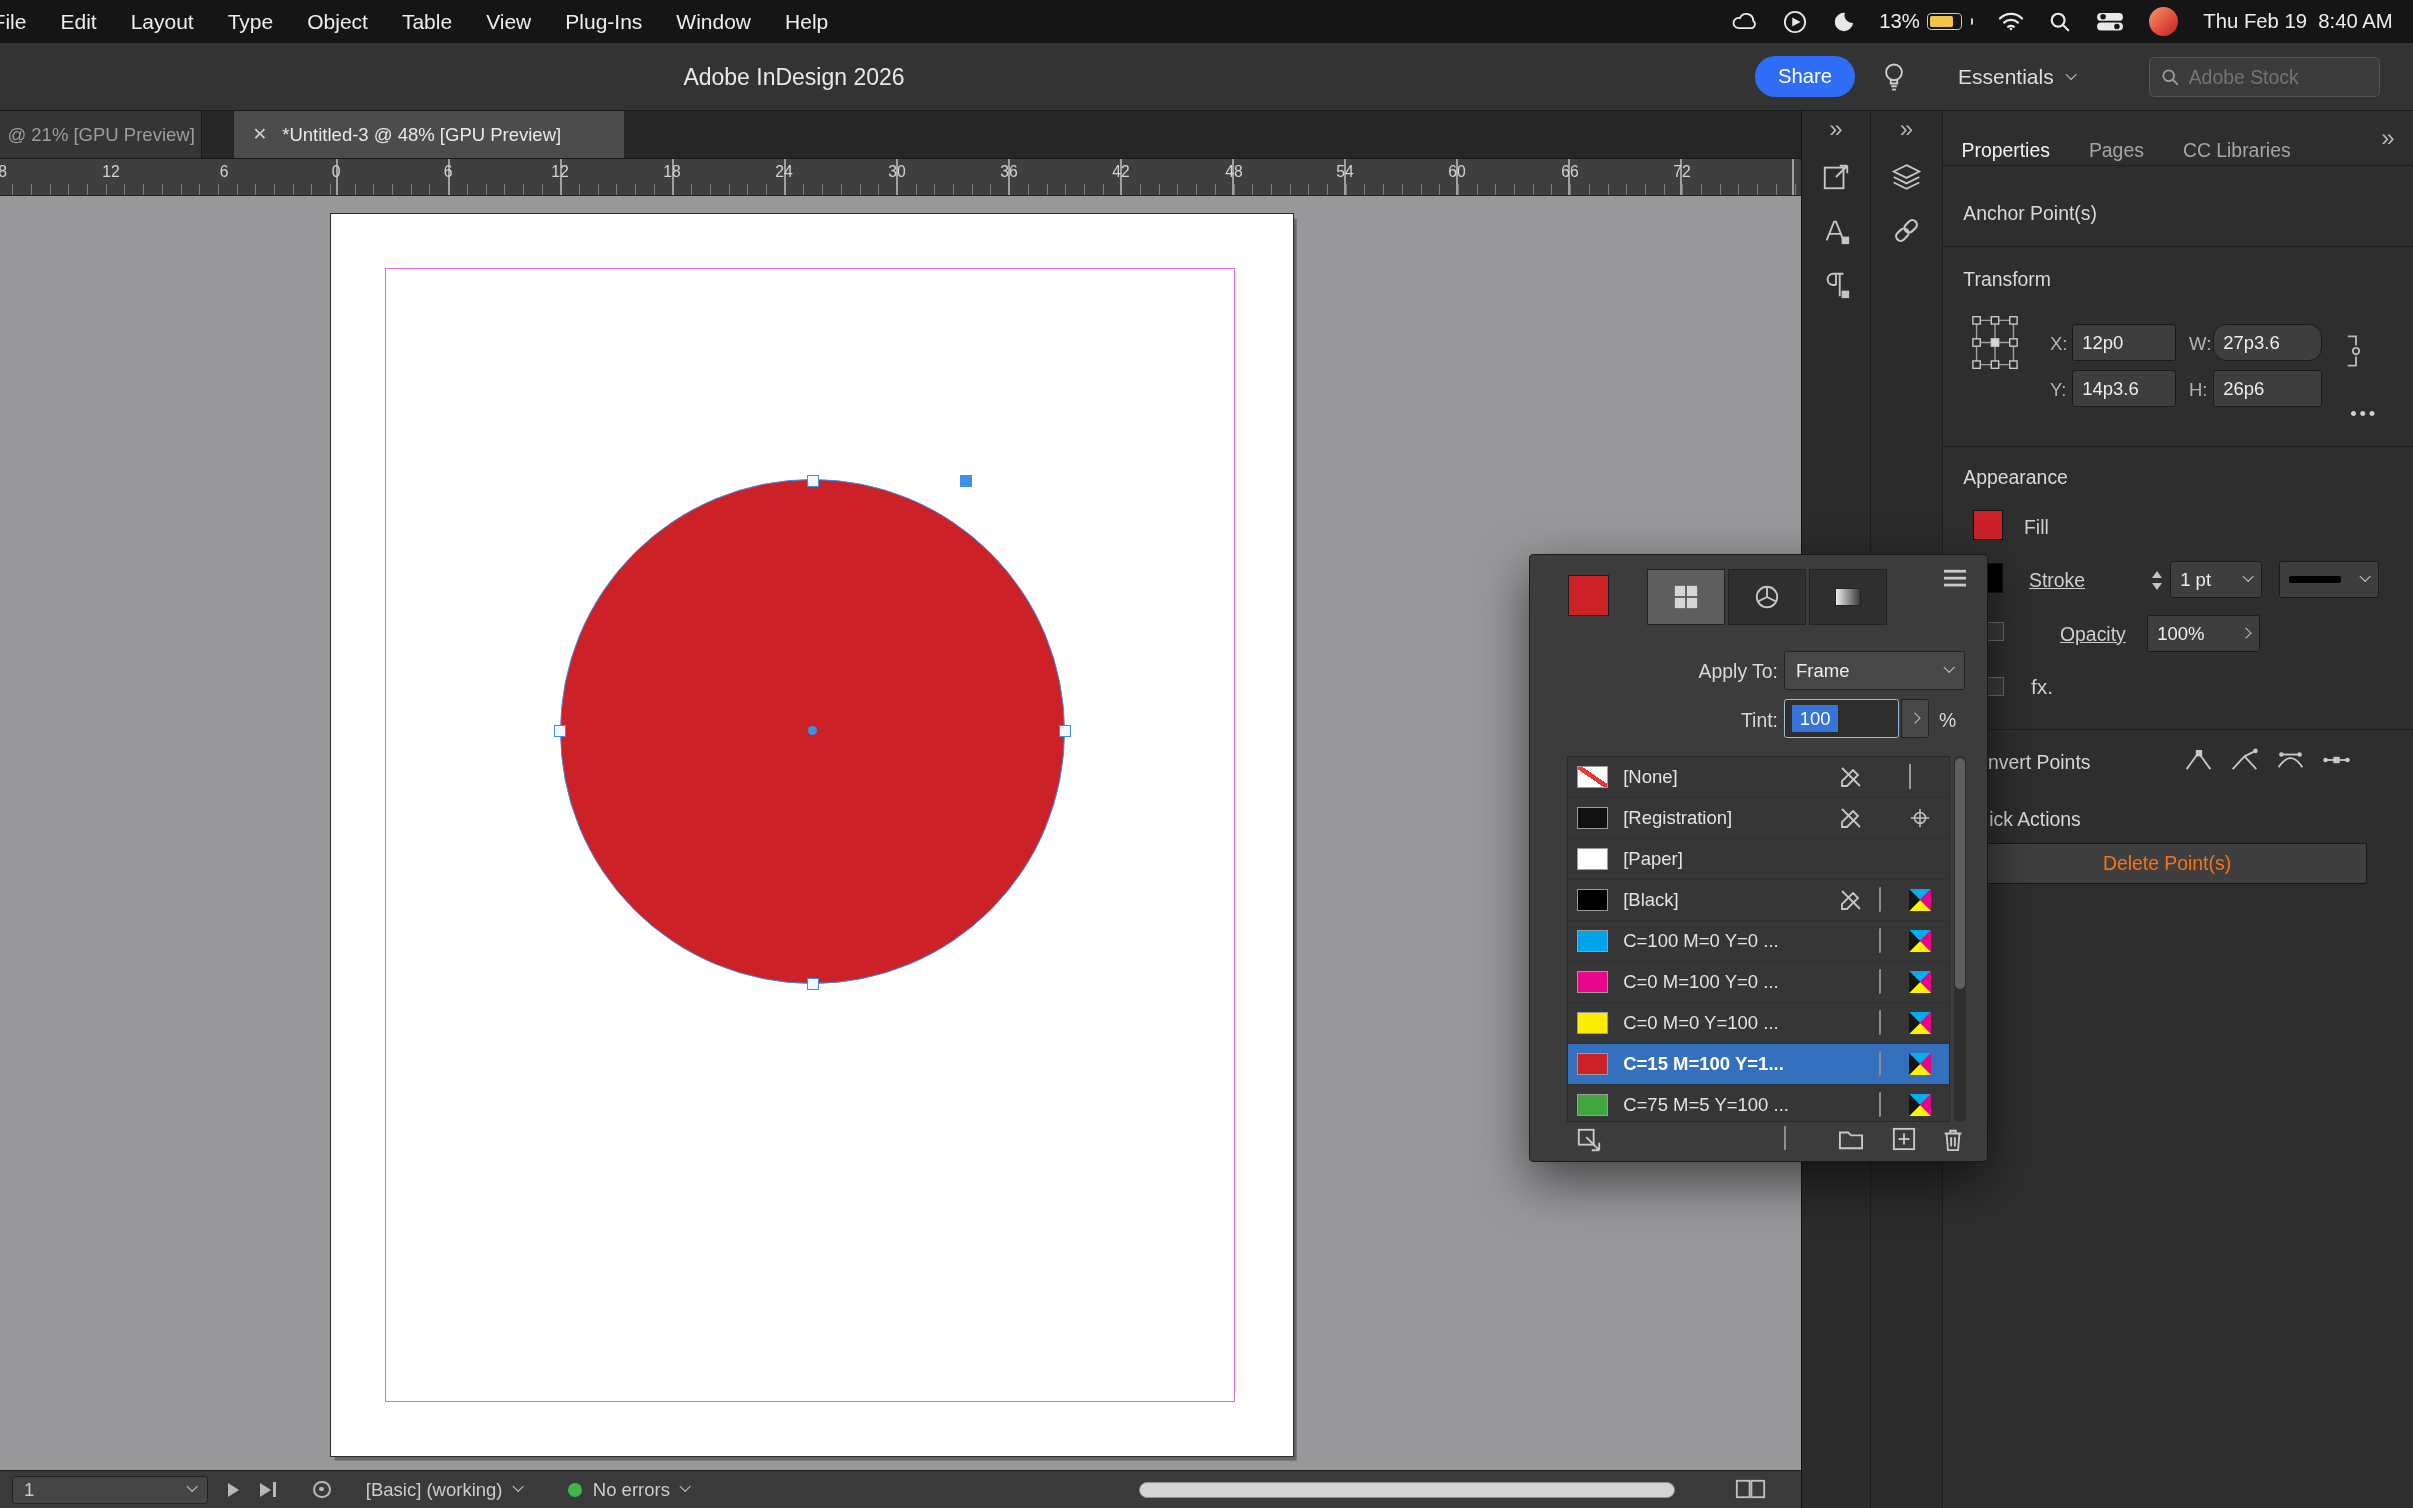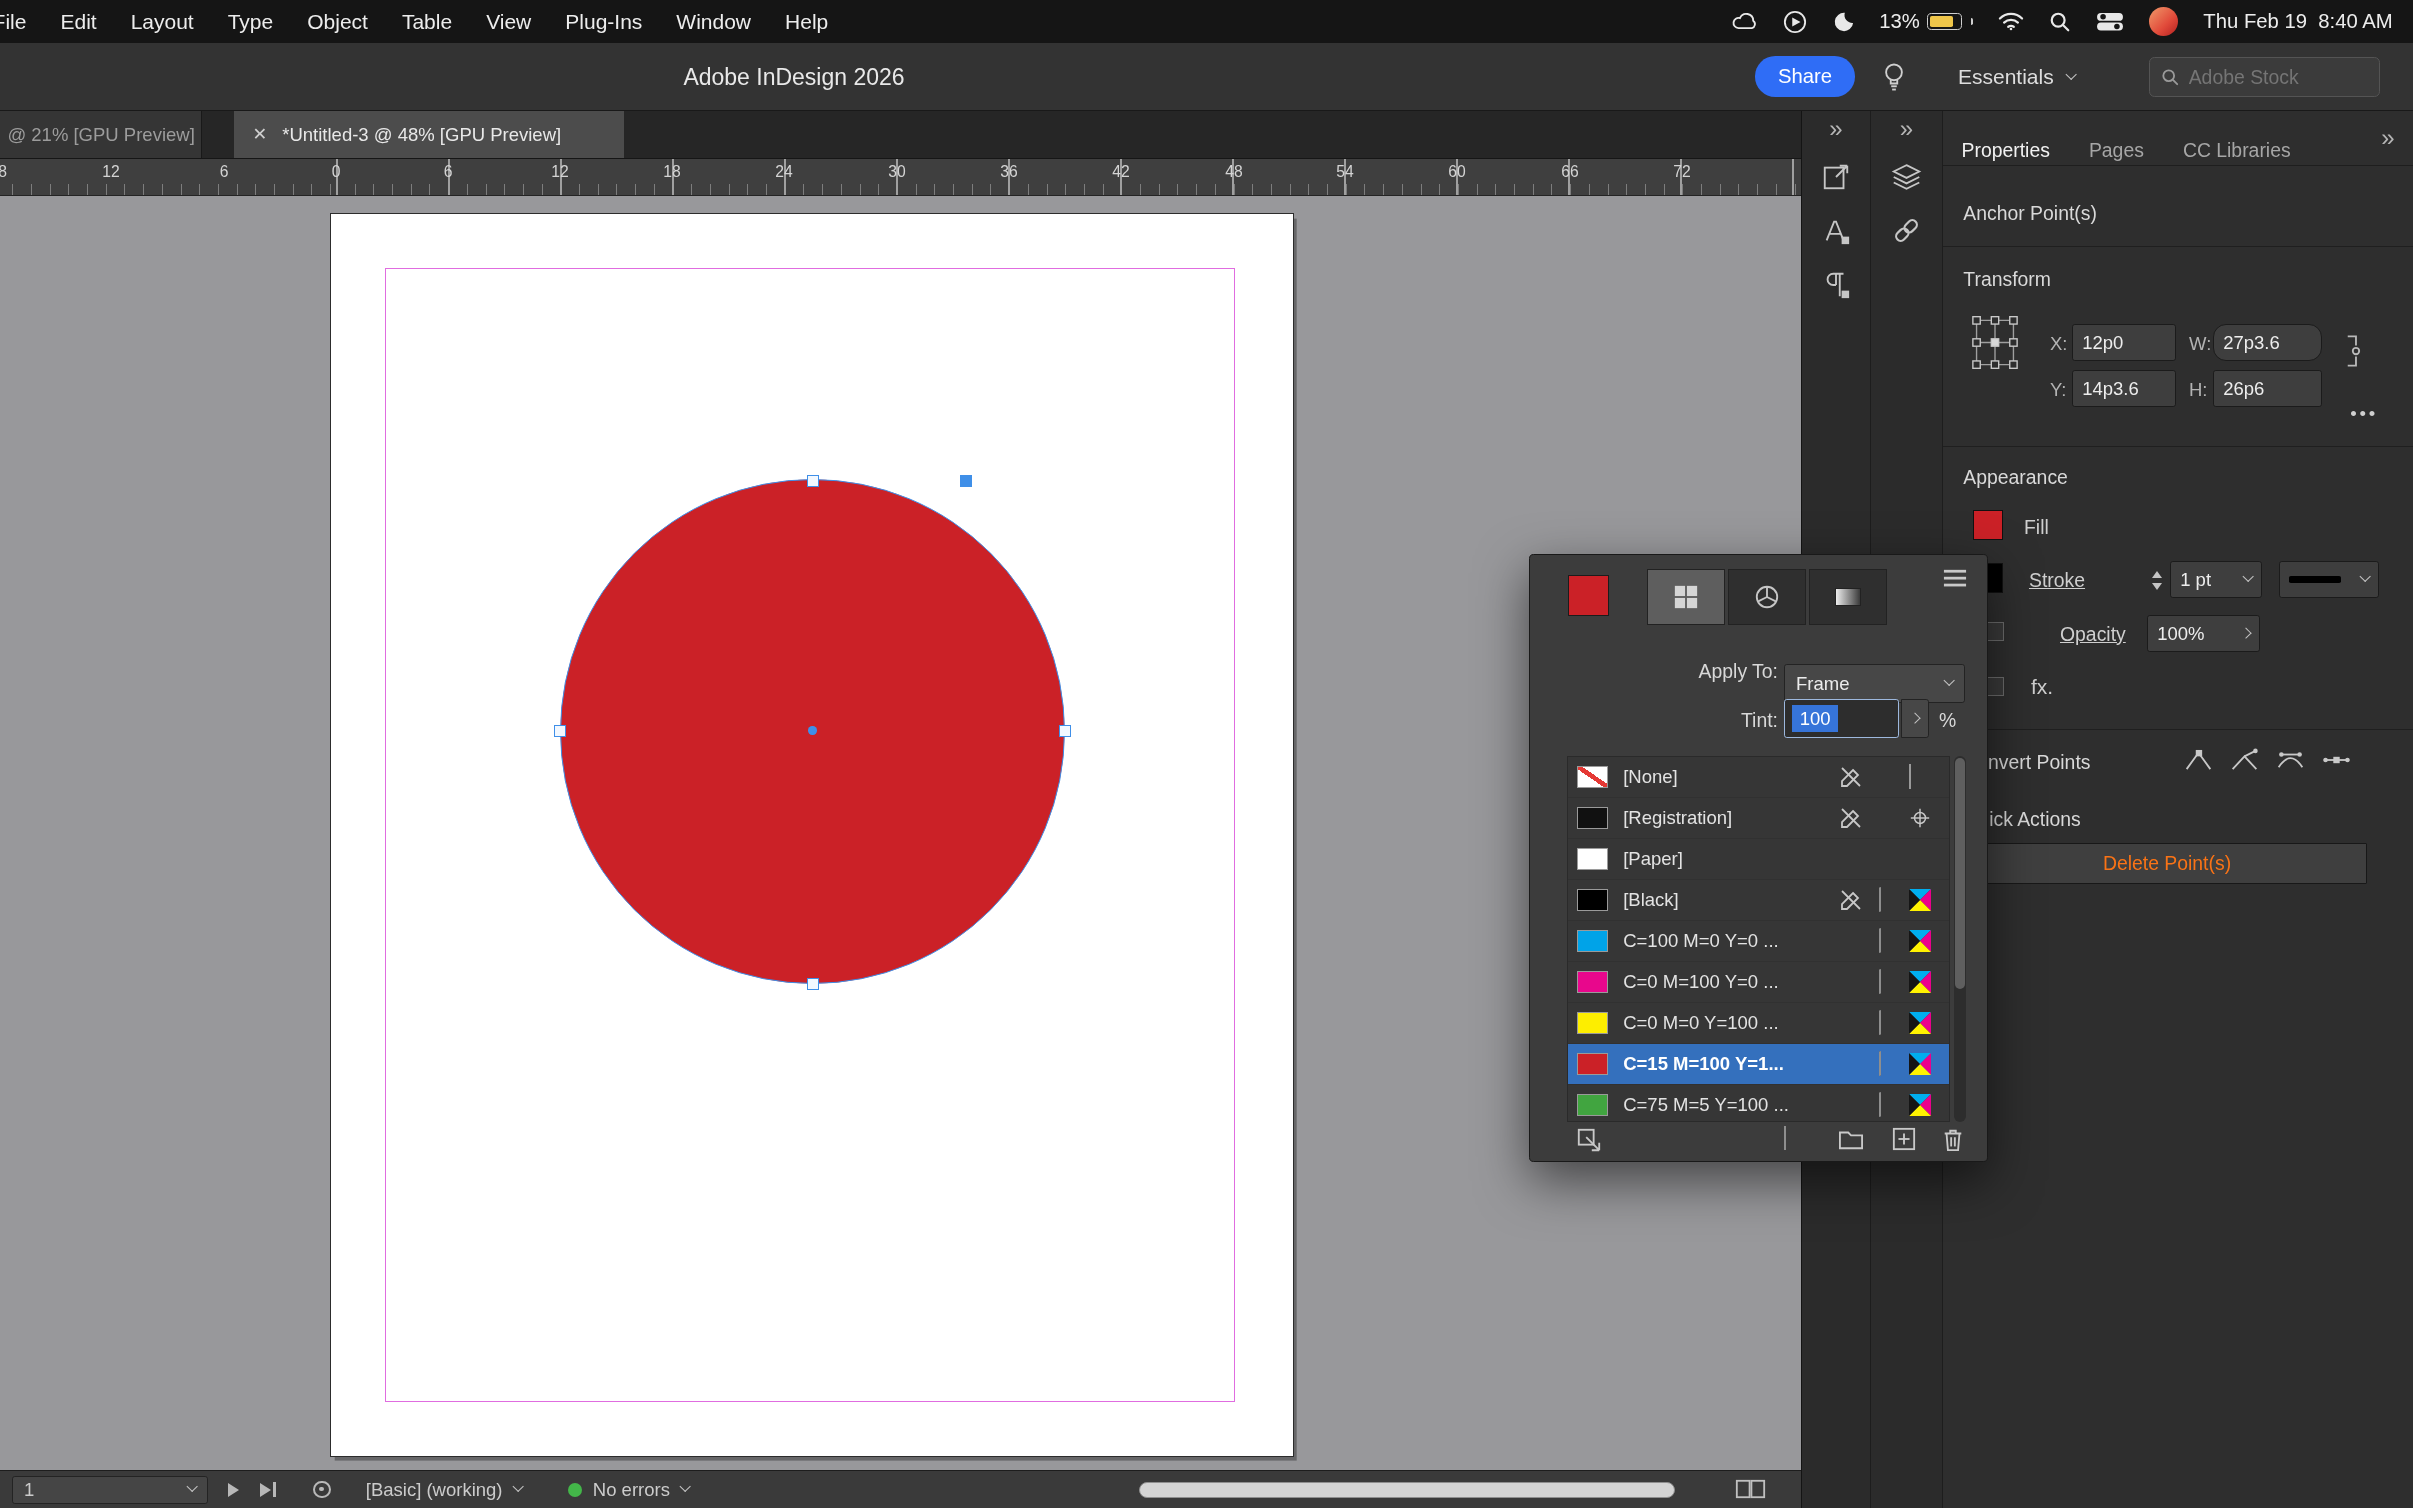--- a/index.html
+++ b/index.html
@@ -535,21 +535,21 @@
 
     <span class="sp-menu">
       <svg width="26" height="20.3" viewBox="0 0 28 22" fill="#c9c9c9">
           <rect x="2" y="2" width="24" height="3"></rect>
           <rect x="2" y="9.5" width="24" height="3"></rect>
           <rect x="2" y="17" width="24" height="3"></rect>
         </svg>
     </span>
 
     <span class="sp-label" style="left:109px; top:105px;">Apply To:</span>
-    <div class="sp-dropdown" style="top:96px;margin-top:13px;">
+    <div class="sp-dropdown" style="top:96px;">
       <span>Frame</span>
       <span class="cv down sm"></span>
     </div>
 
     <span class="sp-label" style="left:109px; top:154px;">Tint:</span>
     <div class="sp-tint-field">
       <span class="sel" style="background: rgb(54, 116, 217);">100</span>
     </div>
     <div class="sp-spin">
         <span class="cv right sm"></span>

